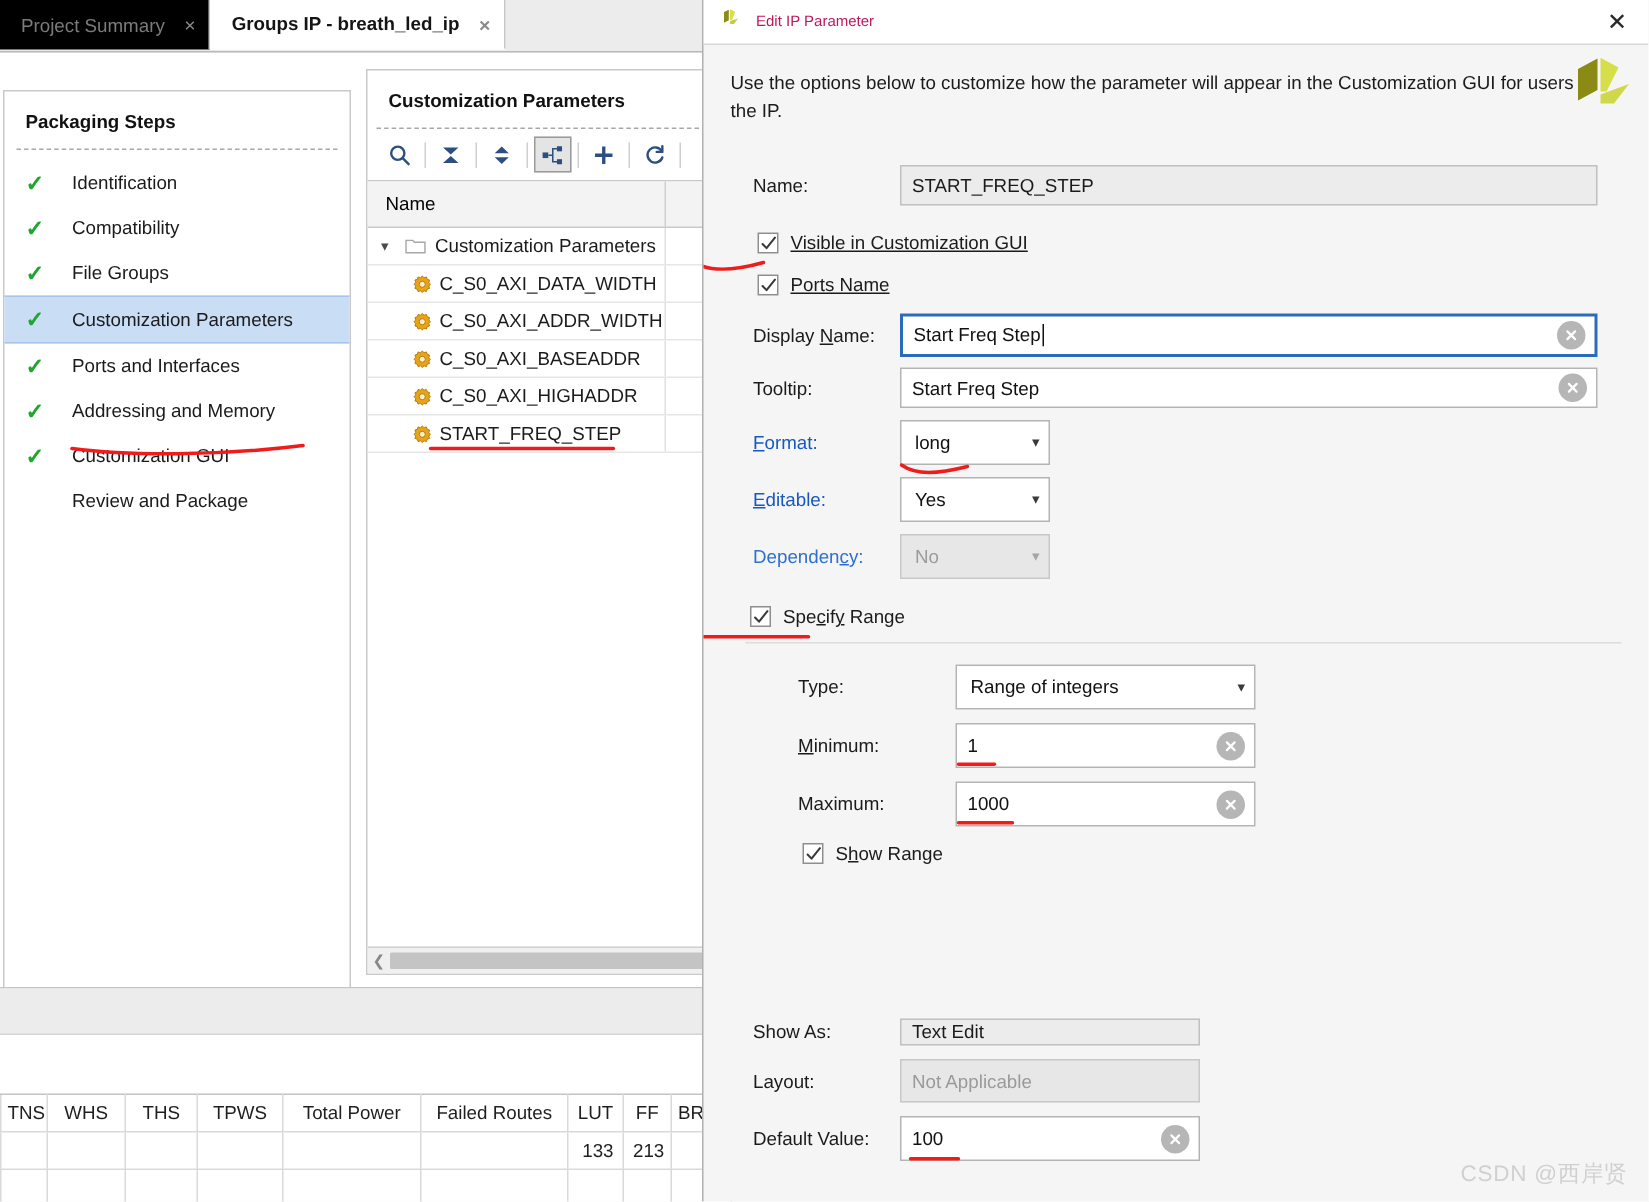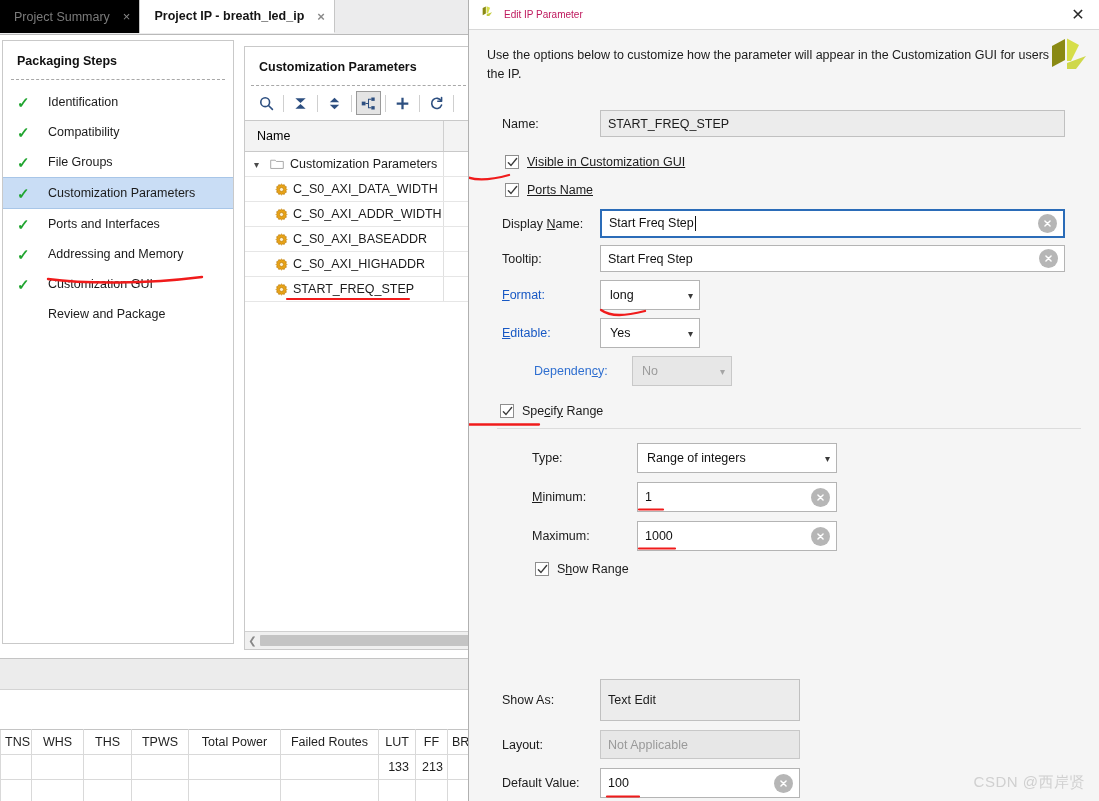--- a/index.html
+++ b/index.html
@@ -63,21 +63,21 @@
     font-size: 13px;
     color: #8a8a8a;
     line-height: 1;
     font-family: "Liberation Sans", sans-serif;
   }
   .tab.active .tab-close { color: #8a8a8a; }
 
   
   #packaging-steps-panel {
     position: absolute;
-    left: 2px; top: 40px;
+    left: 2px; top: 60px;
     width: 232px; height: 604px;
     background: #ffffff;
     border: 1px solid #c9c9c9;
     box-sizing: border-box;
   }
   #packaging-steps-title {
     padding: 13px 0 11px 14px;
     font-weight: bold;
     font-size: 12.5px;
     color: #111111;
@@ -351,21 +351,20 @@
   .flabel {
     font-size: 12.5px;
     color: #1b1b1b;
     box-sizing: border-box;
   }
   .flabel.link {
     color: #1758c4;
   }
   .flabel.disabled {
     color: #2f6fd0;
-    margin-left: 32px;
   }
   .u { text-decoration: underline; }
 
   .tfield {
     box-sizing: border-box;
     border: 1px solid #b4b4b4;
     background: #ffffff;
     height: 27px;
     display: flex;
     align-items: center;
@@ -485,21 +484,21 @@
 <body>
 
 <div id="app-background">
 
   <div id="tab-bar">
     <div class="tab inactive">
       <span class="tab-label">Project Summary</span>
       <span class="tab-close">×</span>
     </div>
     <div class="tab active">
-      <span class="tab-label">Project IP - breath_led_ip</span>
+      <span class="tab-label">Groups IP - breath_led_ip</span>
       <span class="tab-close">×</span>
     </div>
   </div>
 
   <div id="packaging-steps-panel">
     <div id="packaging-steps-title">Packaging Steps</div>
     <div id="packaging-steps-divider"></div>
     <div id="packaging-steps-list">
 
       <div class="step-item">
@@ -913,21 +912,21 @@
     <span class="cbox">
       <svg width="11" height="11" viewBox="0 0 12 12">
           <path d="M1.5,6.2 L4.4,9.2 L10.5,1.6" stroke="#3a3a3a" stroke-width="1.5" fill="none" stroke-linecap="round" stroke-linejoin="round"></path>
         </svg>
     </span>
     <span class="cblabel">S<span class="u">h</span>ow Range</span>
   </div>
 
   <div class="frow" style="margin-top:103px; padding-left:33px;">
     <div class="flabel" style="width:98px;">Show As:</div>
-    <div class="tfield readonly" style="width:200px; height:42px;">
+    <div class="tfield readonly" style="width:200px; height:18px;">
       <span class="tval">Text Edit</span>
     </div>
   </div>
 
   <div class="frow" style="margin-top:9px; padding-left:33px;">
     <div class="flabel" style="width:98px;">Layout:</div>
     <div class="tfield disabled" style="width:200px; height:29px;">
       <span class="tval">Not Applicable</span>
     </div>
   </div>

